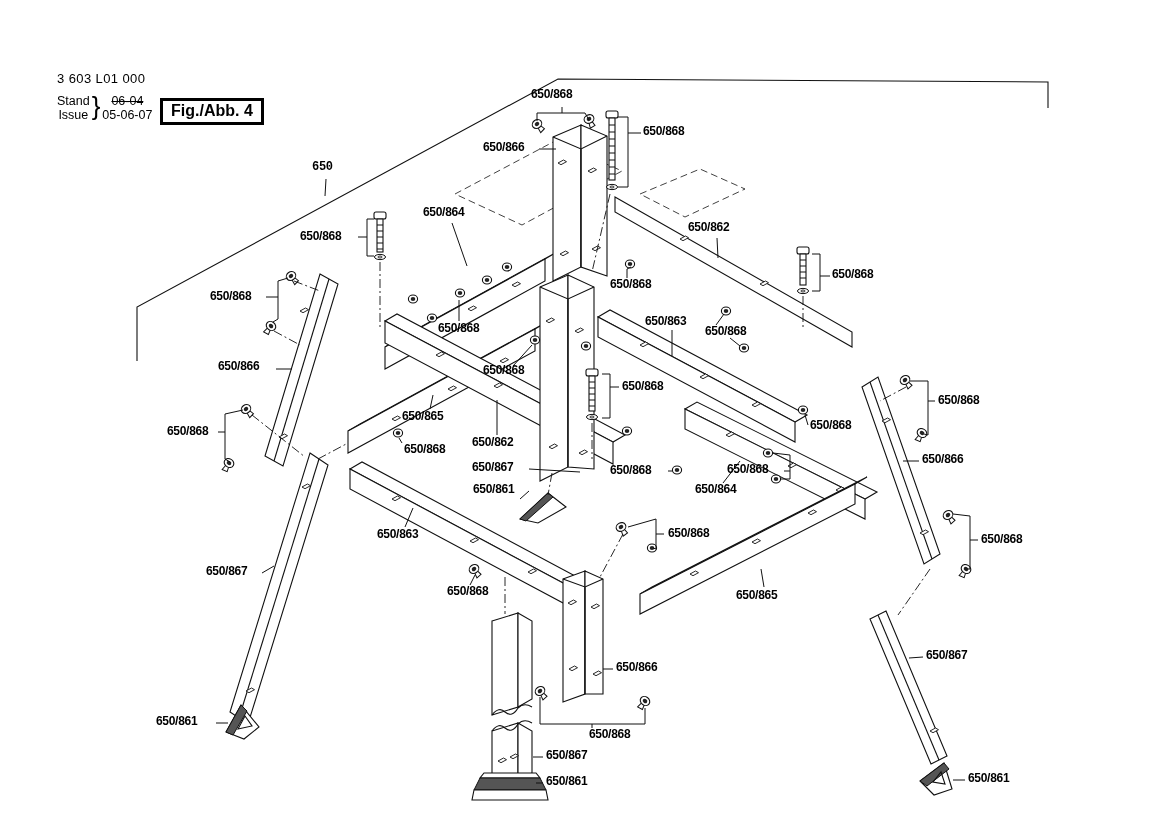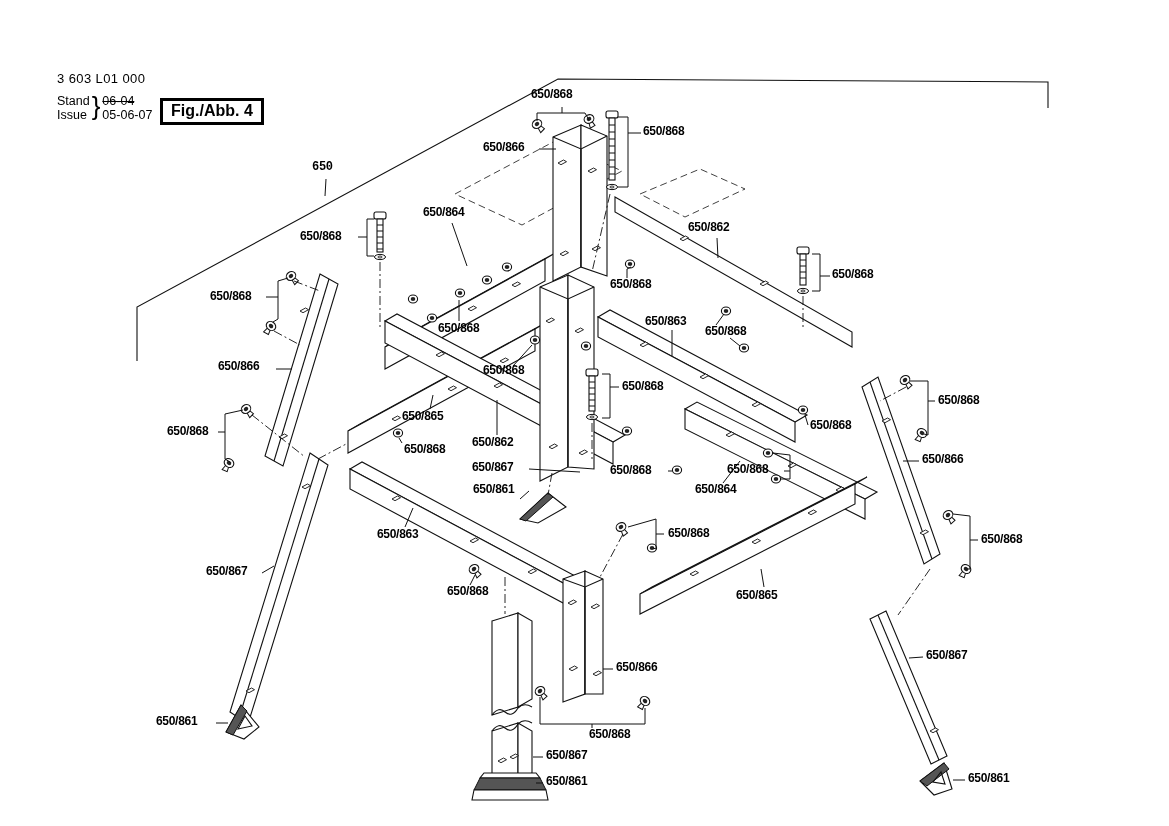--- a/index.html
+++ b/index.html
@@ -2,21 +2,21 @@
 <html><head>
 <meta charset="utf-8">
 <style>
   html,body{margin:0;padding:0;background:#fff;}
   .page{position:relative;width:1169px;height:826px;background:#ffffff;
         font-family:"Liberation Sans",sans-serif;color:#000;overflow:hidden;margin-top:29px;}
   .drawing{position:absolute;left:0;top:0;z-index:1;}
   .part-label{position:absolute;z-index:3;font-weight:bold;font-size:12px;line-height:16px;
               white-space:nowrap;letter-spacing:-0.3px;}
   .pn{position:absolute;left:57px;top:42px;z-index:3;font-size:13px;letter-spacing:0.4px;}
-  .rev{position:absolute;left:57px;top:62px;z-index:3;display:flex;align-items:center;gap:1px;}
+  .rev{position:absolute;left:57px;top:62px;z-index:3;display:flex;align-items:center;gap:1px;text-align:center;}
   .rev .labs{display:flex;flex-direction:column;font-size:12.5px;line-height:14px;}
   .rev .brace{font-size:26px;font-weight:400;padding:0 1px 2px 1px;}
   .rev .vals{display:flex;flex-direction:column;font-size:12.5px;line-height:14px;}
   .strike{text-decoration:line-through;}
   .fig-box{position:absolute;left:160px;top:69px;z-index:3;border:3px solid #000;
            padding:1px 8px 2px 8px;font-size:16px;font-weight:bold;}
   .footer{position:absolute;left:57px;top:721px;z-index:3;font-size:12.5px;line-height:15px;}
   svg .ln{stroke:#111;stroke-width:1.1;fill:none;}
   svg .part{stroke:#111;stroke-width:1.1;fill:#fff;}
   svg .leader{stroke:#111;stroke-width:1;fill:none;}

